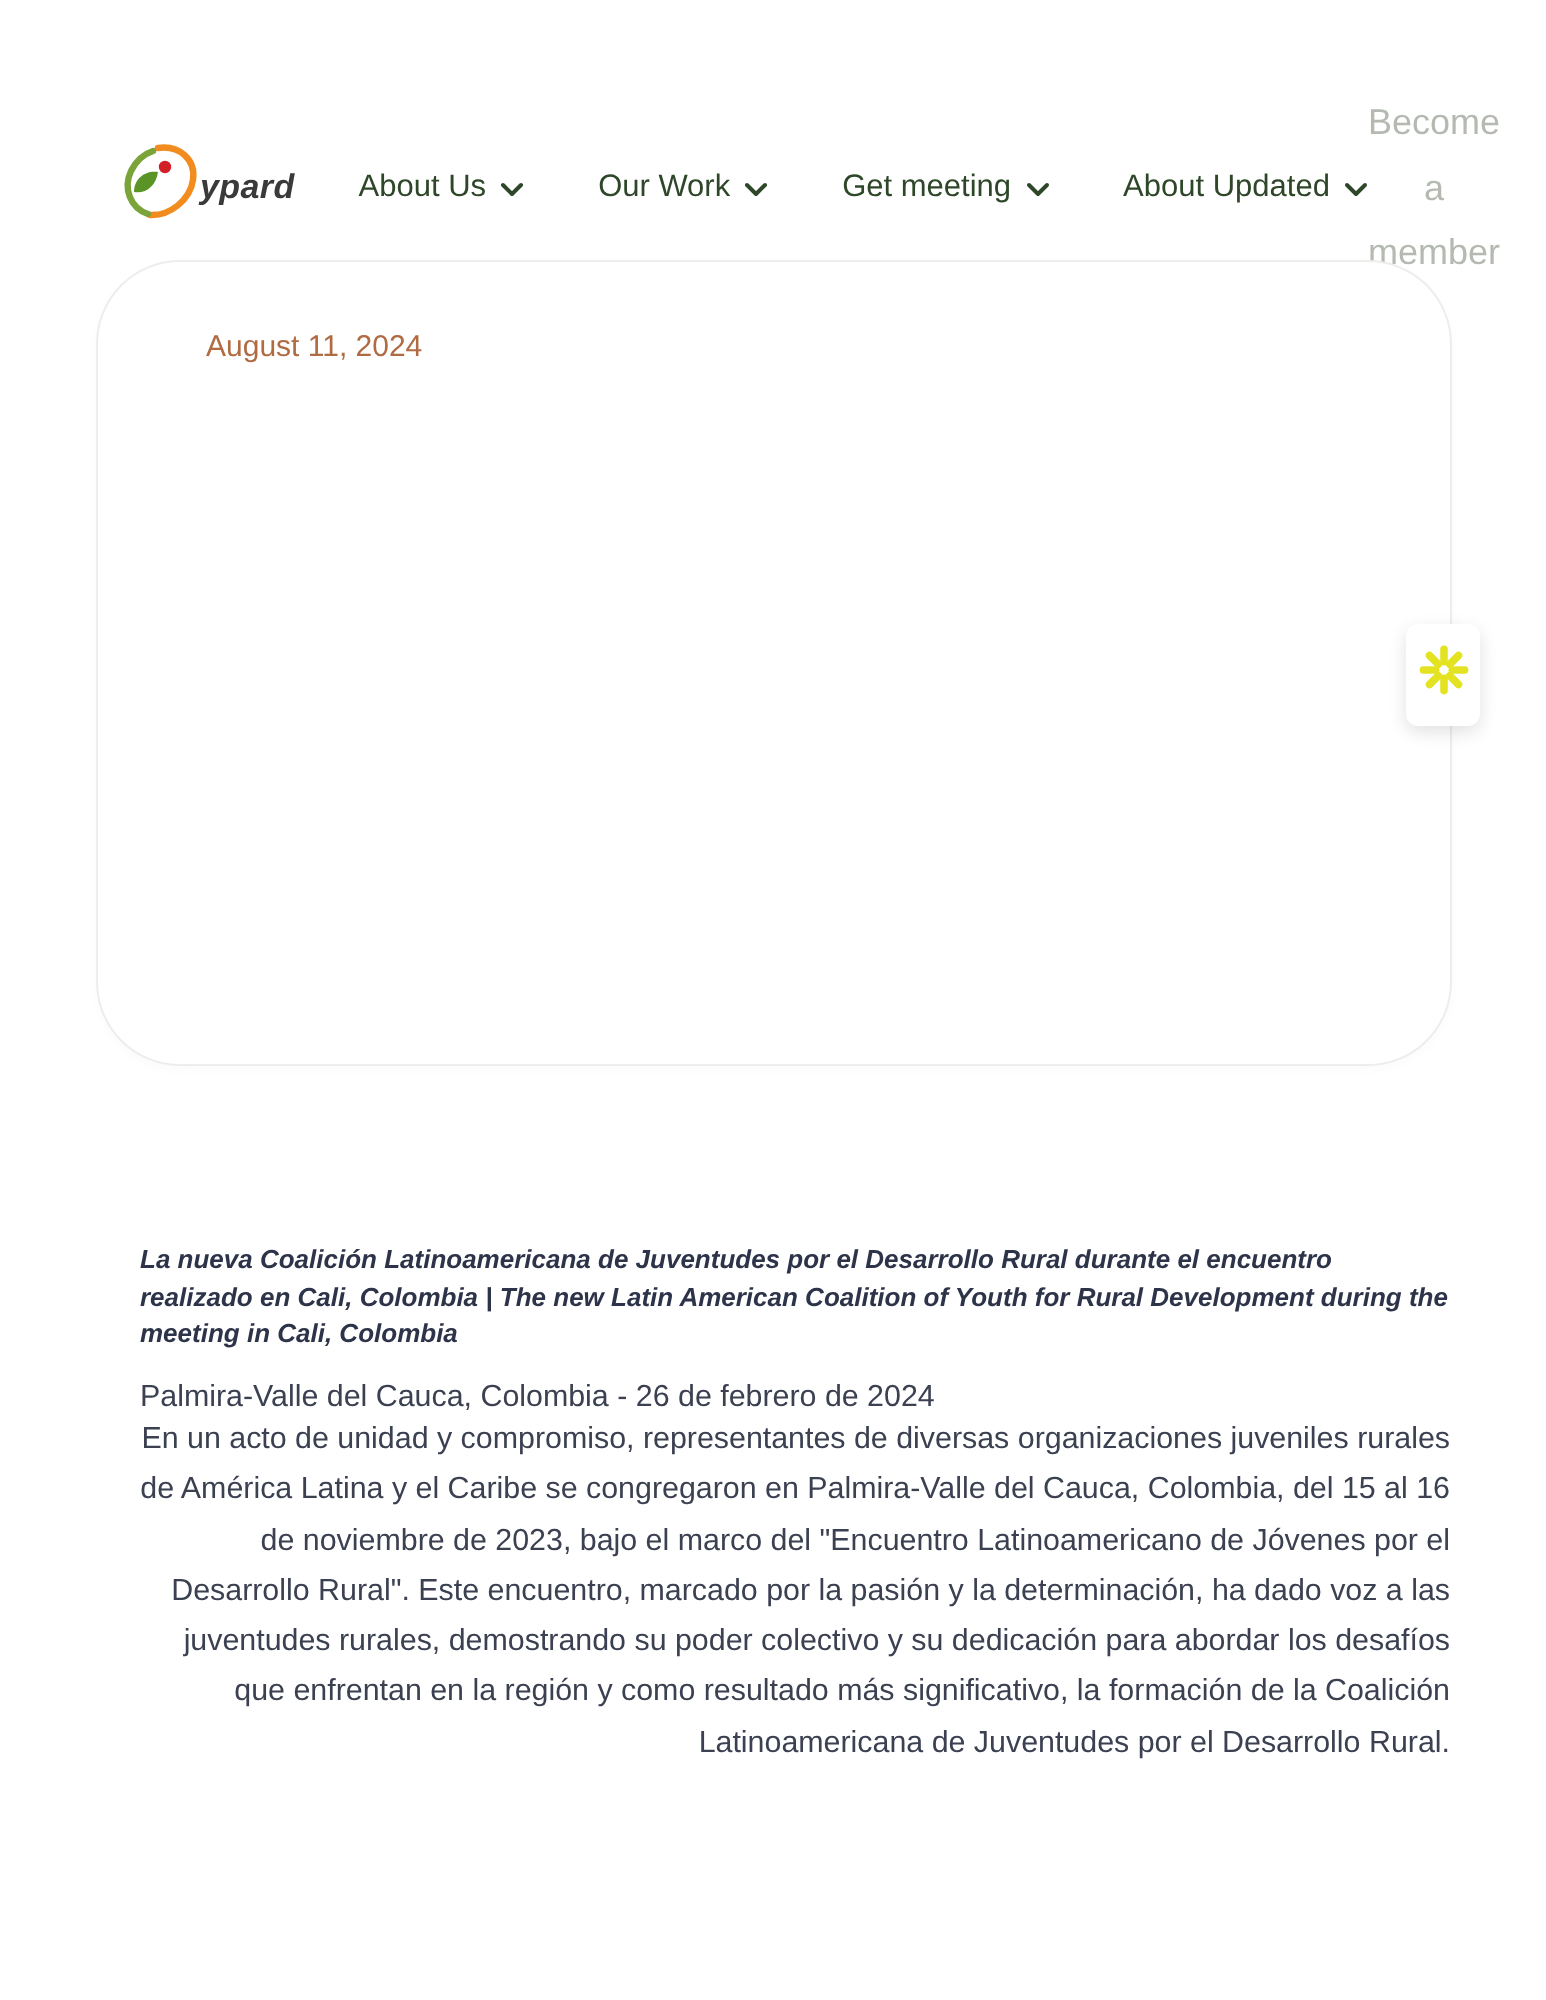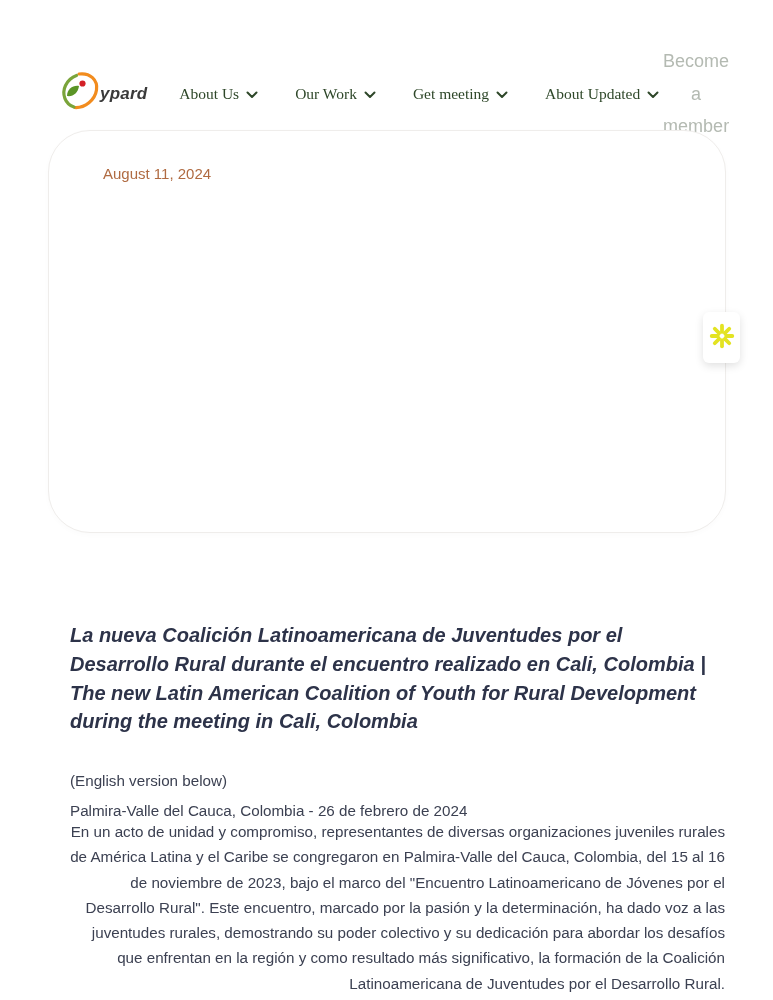--- a/index.html
+++ b/index.html
@@ -29,21 +29,20 @@
     font-size: 17px;
     font-weight: bold;
     color: #3a3a3a;
     letter-spacing: 0.2px;
     margin-left: -4px;
   }
   .main-nav {
     display: flex;
     margin-left: 32px;
     gap: 37px;
-    font-family: Liberation Serif, serif;
   }
   .nav-item {
     display: flex;
     align-items: center;
     gap: 7px;
     font-size: 15.5px;
     color: #2e4729;
     cursor: pointer;
     white-space: nowrap;
   }
@@ -101,21 +100,21 @@
     z-index: 5;
   }
 
   
   .article {
     margin: 88px 0 0 70px;
     width: 655px;
     color: #3c4152;
   }
   .article-caption {
-    font-size: 20px;
+    font-size: 13px;
     font-weight: bold;
     font-style: italic;
     line-height: 1.44;
     color: #2d3349;
   }
   .article-note {
     margin-top: 36px;
     font-size: 15.2px;
   }
   .article-dateline {
@@ -198,16 +197,15 @@
         <line x1="20.5" y1="20.5" x2="25.8" y2="25.8"></line>
         <line x1="25.8" y1="8.2" x2="20.5" y2="13.5"></line>
         <line x1="13.5" y1="20.5" x2="8.2" y2="25.8"></line>
       </g>
     </svg>
   </span>
 </div>
 
 <article class="article">
   <p class="article-caption">La nueva Coalición Latinoamericana de Juventudes por el Desarrollo Rural durante el encuentro realizado en Cali, Colombia | The new Latin American Coalition of Youth for Rural Development during the meeting in Cali, Colombia</p>
-  <p class="article-note">(English version below)</p>
   <p class="article-dateline">Palmira-Valle del Cauca, Colombia - 26 de febrero de 2024</p>
   <p class="article-paragraph">En un acto de unidad y compromiso, representantes de diversas organizaciones juveniles rurales de América Latina y el Caribe se congregaron en Palmira-Valle del Cauca, Colombia, del 15 al 16 de noviembre de 2023, bajo el marco del "Encuentro Latinoamericano de Jóvenes por el Desarrollo Rural". Este encuentro, marcado por la pasión y la determinación, ha dado voz a las juventudes rurales, demostrando su poder colectivo y su dedicación para abordar los desafíos que enfrentan en la región y como resultado más significativo, la formación de la Coalición Latinoamericana de Juventudes por el Desarrollo Rural.</p>
 </article>
 
 </body></html>

